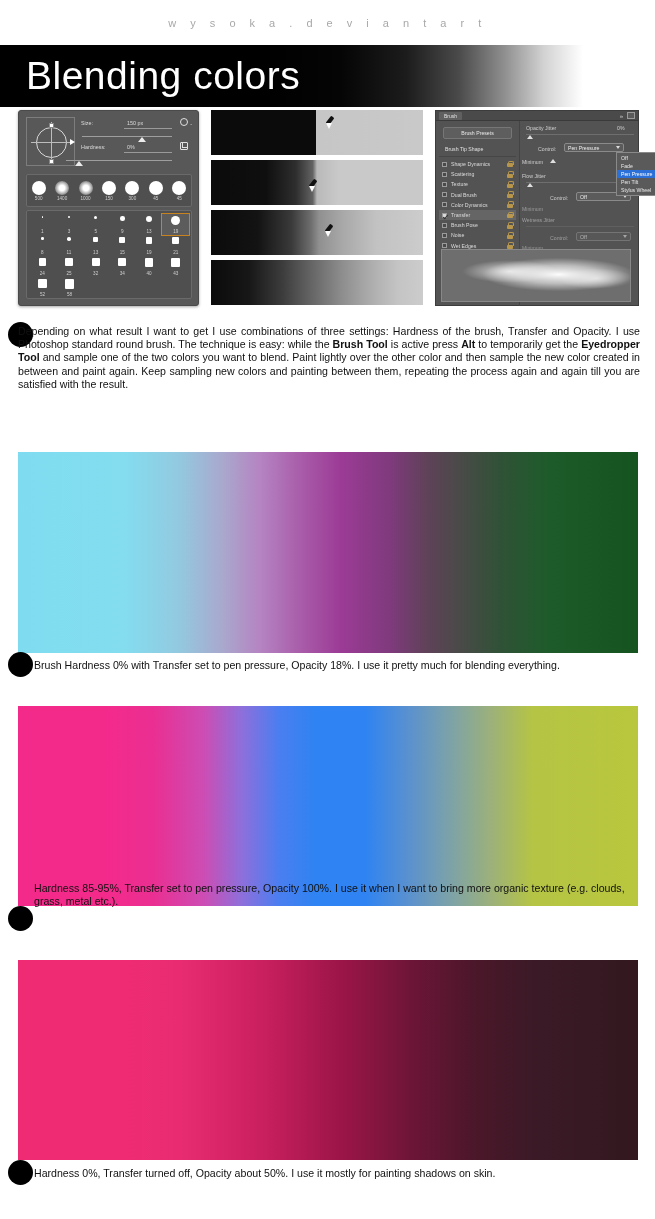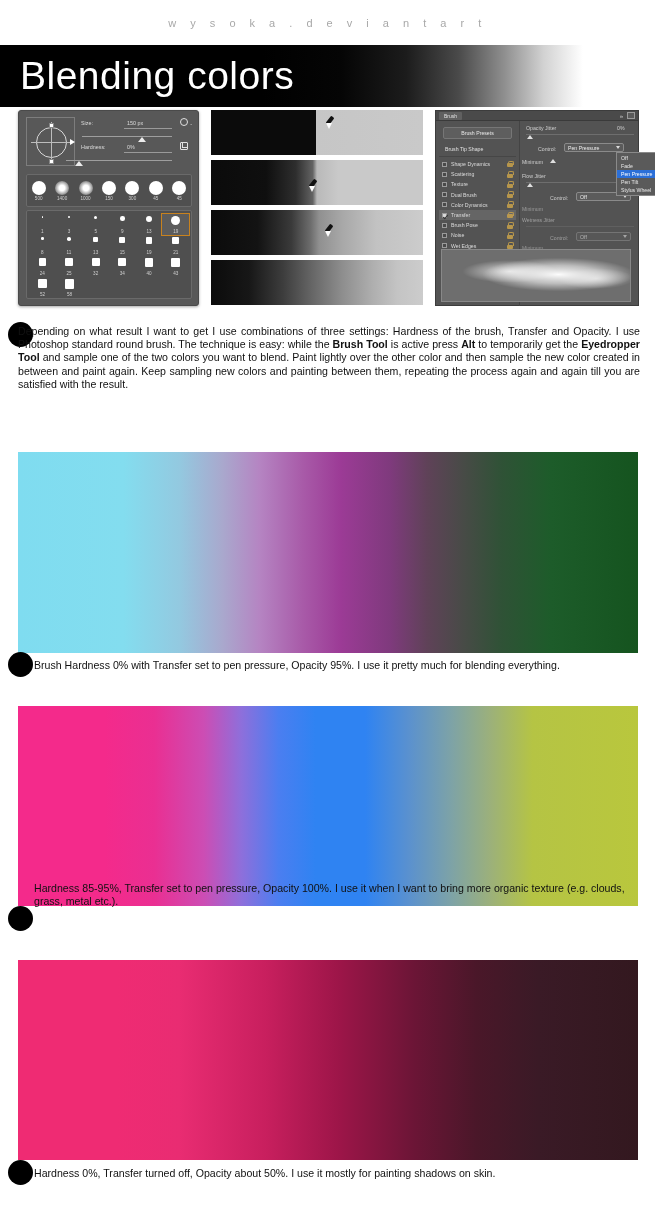--- a/index.html
+++ b/index.html
@@ -27,21 +27,21 @@
   .title-banner {
     width: 655px; height: 62px;
     background: linear-gradient(to right,
       #000 0%, #000 40%, #050505 52%, #1c1c1c 62%,
       #4a4a4a 70%, #8f8f8f 77%, #d2d2d2 83%, #ffffff 89%, #ffffff 100%);
     display: flex; align-items: center;
     position: relative;
   }
   .title-text {
     color: #ffffff; font-size: 39px; font-weight: 400;
-    letter-spacing: 0.5px; margin-left: 20px;
+    letter-spacing: 0.5px; margin-left: 26px;
     font-family: "Liberation Sans", sans-serif;
   }
 
   
   .figures-row {
     position: relative; width: 655px; height: 207px;
     padding: 0; margin-top: 3px;
   }
 
   
@@ -580,21 +580,21 @@
   </div>
 </div>
 
 <div class="bullet" style="top:322px;"></div>
 <div class="intro">
   <span>Depending on what result I want to get I use combinations of three settings: Hardness of the brush, Transfer and Opacity. I use Photoshop standard round brush. The technique is easy: while the </span><b>Brush Tool</b><span> is active press </span><b>Alt</b><span> to temporarily get the </span><b>Eyedropper Tool</b><span> and sample one of the two colors you  want to blend. Paint lightly over the other color and then sample the new color created in between and paint again. Keep sampling new colors and painting between them, repeating the process again and again till you are satisfied with the result.</span>
 </div>
 
 <div class="band band1"></div>
 <div class="bullet" style="top:652px;"></div>
-<div class="caption cap1">Brush Hardness 0% with Transfer set to pen pressure, Opacity 95%. I use it pretty much for blending everything.</div>
+<div class="caption cap1">Brush Hardness 0% with Transfer set to pen pressure, Opacity 18%. I use it pretty much for blending everything.</div>
 
 <div class="band band2"></div>
 <div class="bullet" style="top:906px;"></div>
 <div class="caption cap2">Hardness 85-95%, Transfer set to pen pressure, Opacity 100%. I use it when I want to bring more organic texture (e.g. clouds, grass, metal etc.).</div>
 
 <div class="band band3"></div>
 <div class="bullet" style="top:1160px;"></div>
 <div class="caption cap3">Hardness 0%, Transfer turned off, Opacity about 50%. I use it mostly for painting shadows on skin.</div>
 
 </body></html>

